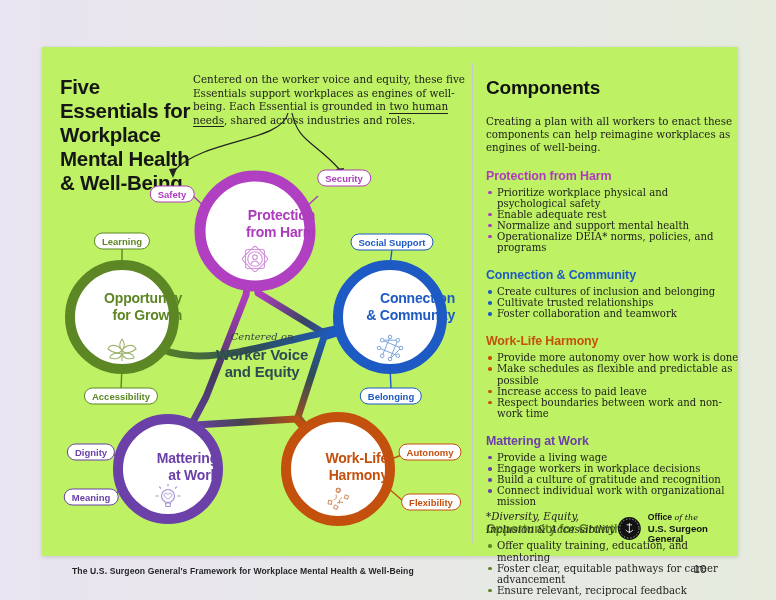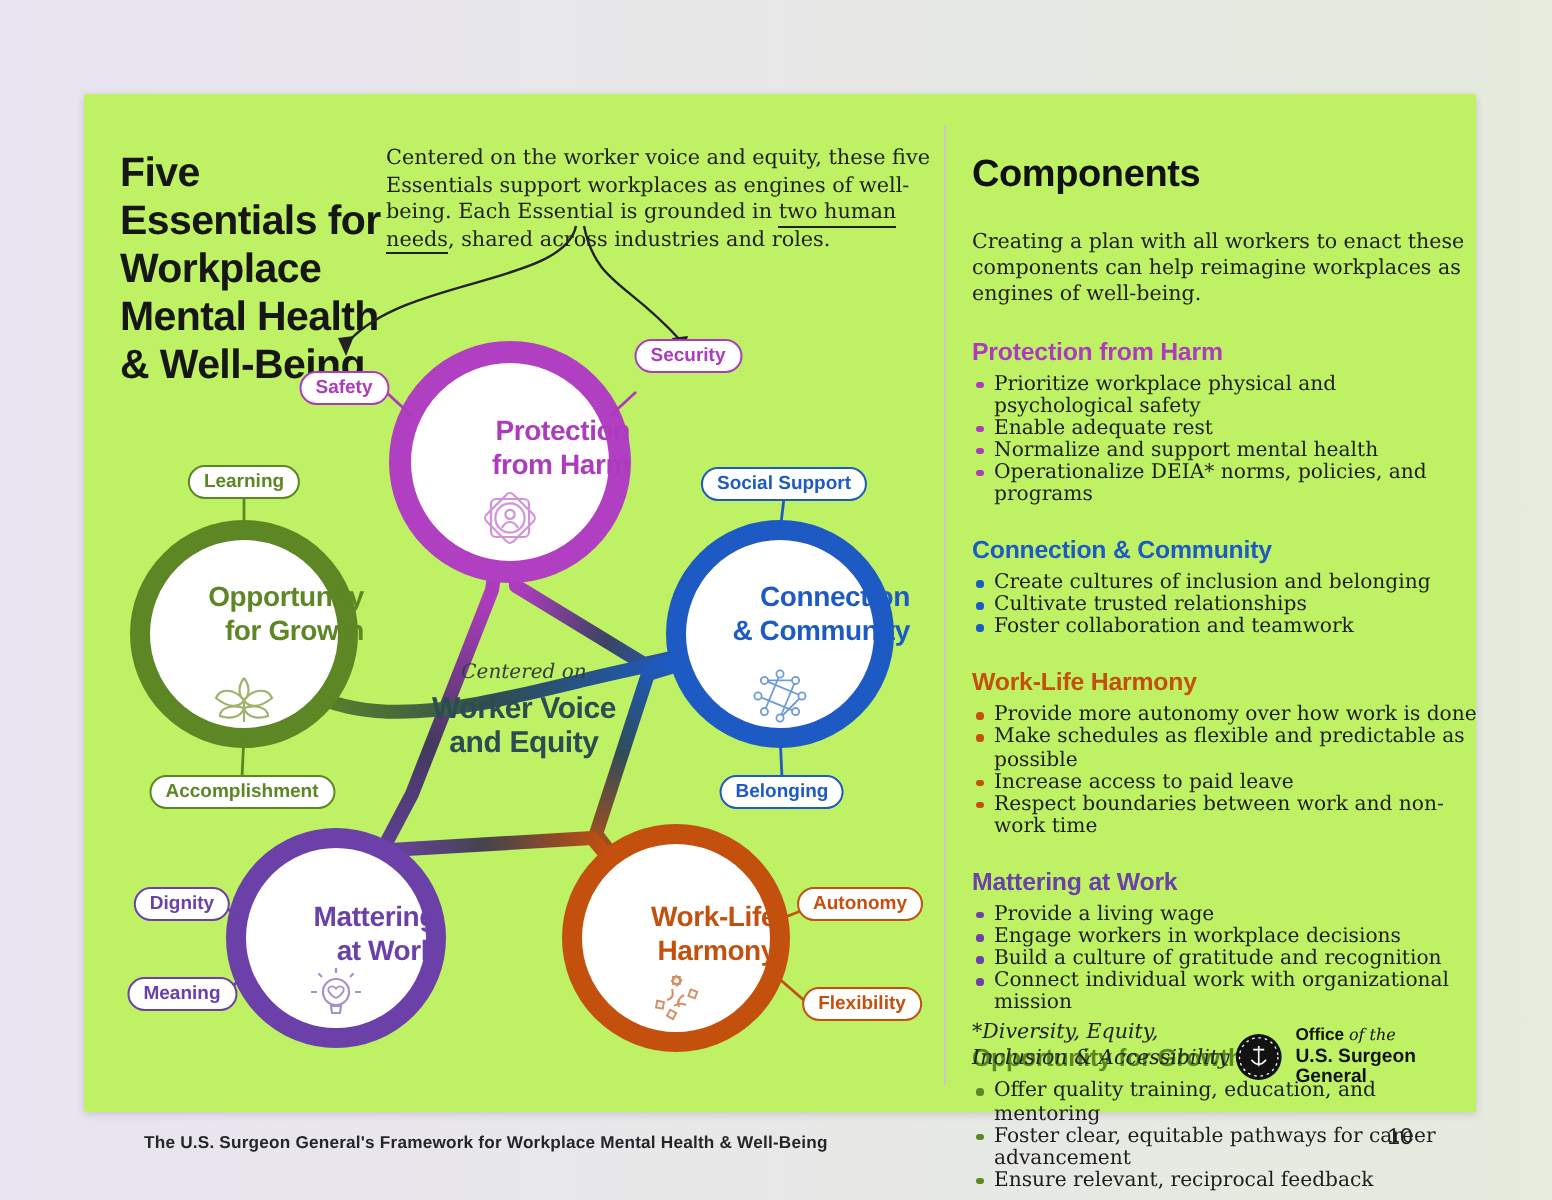--- a/index.html
+++ b/index.html
@@ -224,21 +224,21 @@
 
   <div class="center-label">
     <div class="eyebrow">Centered on</div>
     <div class="big">Worker Voice</div>
     <div class="big">and Equity</div>
   </div>
 
   <div class="pill c-protection" style="left:130px;top:147px;">Safety</div>
   <div class="pill c-protection" style="left:302px;top:131px;">Security</div>
   <div class="pill c-growth" style="left:80px;top:194px;">Learning</div>
-  <div class="pill c-growth" style="left:79px;top:349px;">Accomplishment</div>
+  <div class="pill c-growth" style="left:79px;top:349px;">Accessibility</div>
   <div class="pill c-connection" style="left:350px;top:195px;">Social Support</div>
   <div class="pill c-connection" style="left:349px;top:349px;">Belonging</div>
   <div class="pill c-mattering" style="left:49px;top:405px;">Dignity</div>
   <div class="pill c-mattering" style="left:49px;top:450px;">Meaning</div>
   <div class="pill c-worklife" style="left:388px;top:405px;">Autonomy</div>
   <div class="pill c-worklife" style="left:389px;top:455px;">Flexibility</div>
 
   <div class="divider"></div>
 
   <div class="right-col">

